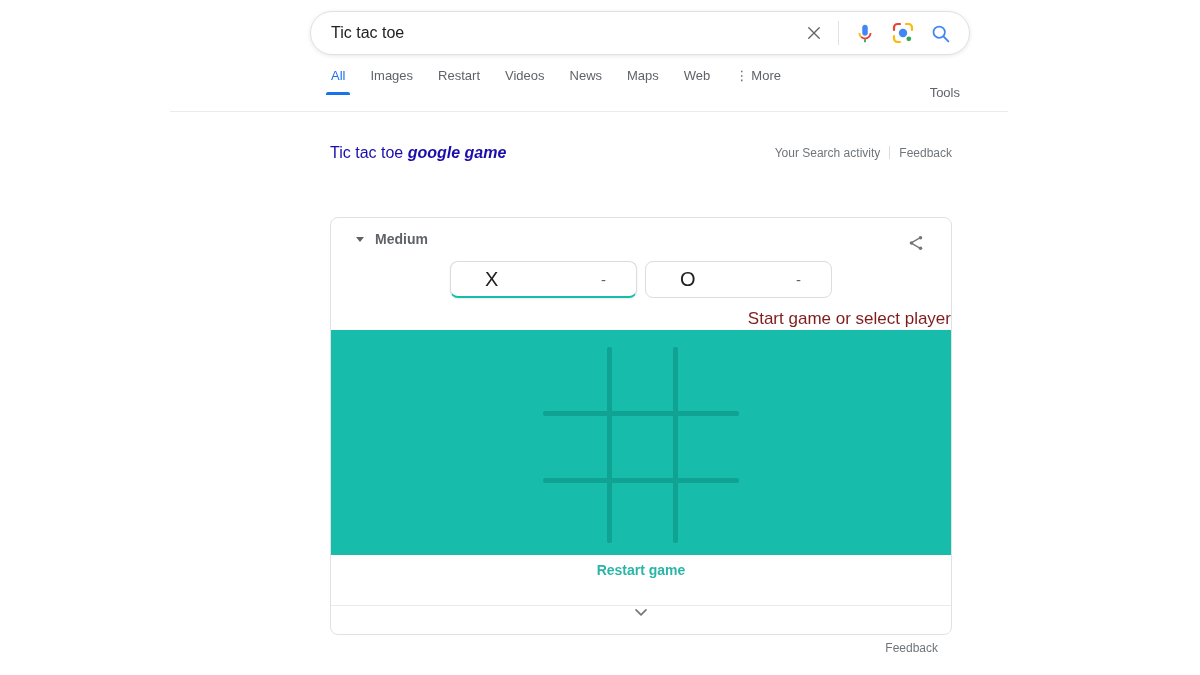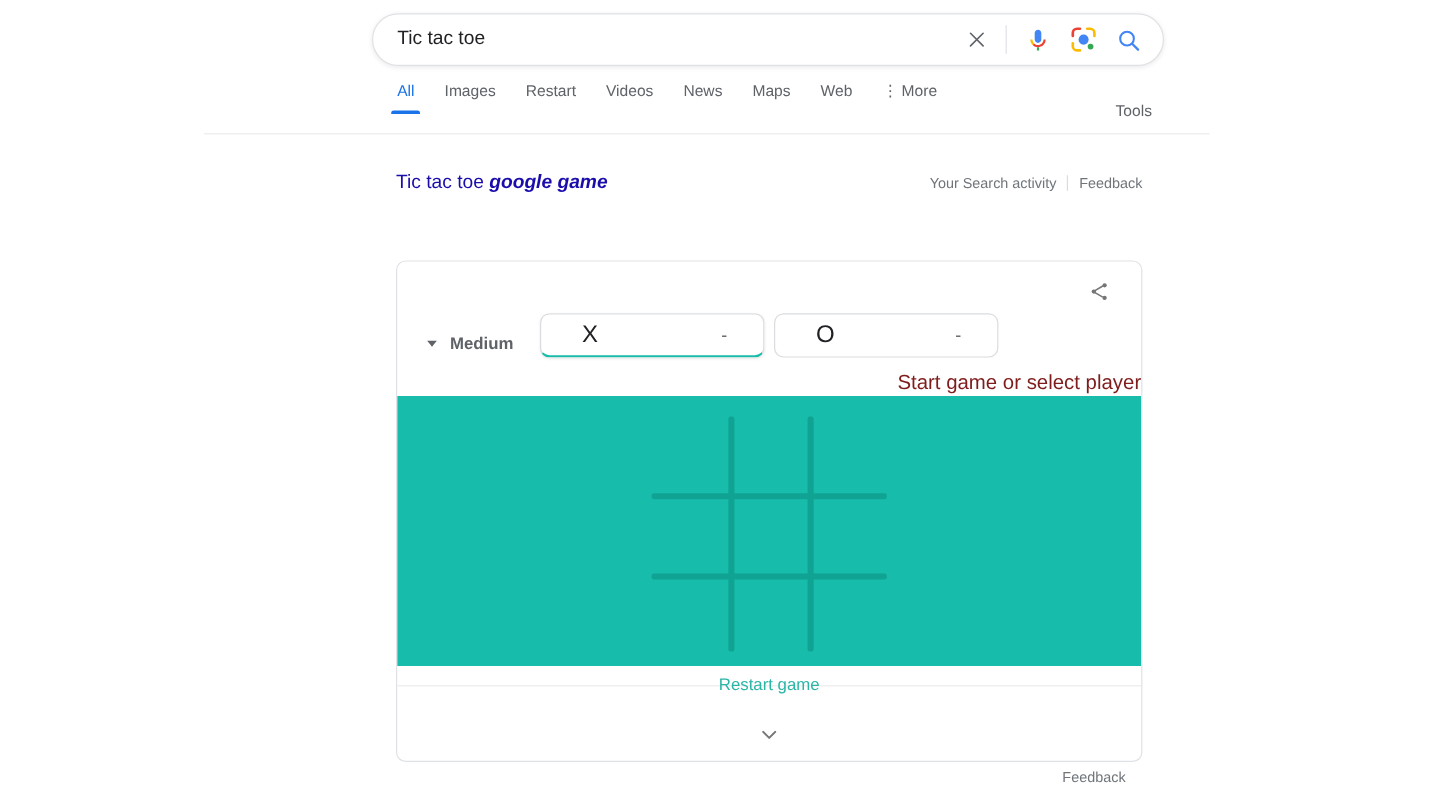--- a/index.html
+++ b/index.html
@@ -39,43 +39,43 @@
   .activity-link b { font-style:italic; }
   .activity-right { position:absolute; right:248px; top:146px; display:flex; align-items:flex-start; gap:9px;
     font-size:12px; color:#70757a; }
   .activity-right .sep { width:1px; height:13px; background:#dadce0; }
   .activity-right span { cursor:pointer; }
 
   
   .card { position:absolute; left:330px; top:217px; width:622px; height:418px;
     border:1px solid #dfe1e5; border-radius:8px; background:#fff; overflow:hidden; }
   .difficulty { position:absolute; left:25px; top:13px; display:flex; align-items:center; gap:11px;
-    color:#5f6368; font-weight:bold; font-size:14px; cursor:pointer;margin-top:47px; }
+    color:#5f6368; font-weight:bold; font-size:14px; cursor:pointer; }
   .caret-down { width:0; height:0; border-left:4px solid transparent; border-right:4px solid transparent;
     border-top:5px solid #5f6368; }
   .share-btn { position:absolute; right:26px; top:15px; cursor:pointer; background:none; border:none; }
 
   .pills { position:absolute; left:0; right:0; top:43px; display:flex; justify-content:center; gap:8px; }
   .pill { width:187px; height:37px; border:1px solid #dadce0; border-radius:8px; background:#fff;
     display:flex; align-items:center; justify-content:space-between; padding:0 30px 0 34px; cursor:pointer; }
   .pill.selected { border-bottom:2px solid #17bcab; box-shadow:0 1px 2px rgba(60,64,67,0.12); }
   .pill .sym { font-size:20px; font-weight:500; color:#202124; }
   .pill .score { font-size:15px; color:#5f6368; }
 
   .status { position:absolute; top:91px; left:0; right:0; text-align:right; font-size:17px; color:#7f1d1d; }
 
   .board { position:absolute; top:112px; left:0; width:620px; height:225px; background:#17bcab; cursor:pointer; }
   .gl { position:absolute; background:#10a292; border-radius:2px; }
   .gl-v1 { left:276px; top:17px; width:5px; height:196px; }
   .gl-v2 { left:342px; top:17px; width:5px; height:196px; }
   .gl-h1 { left:212px; top:81px; width:196px; height:5px; }
   .gl-h2 { left:212px; top:148px; width:196px; height:5px; }
 
-  .restart { position:absolute; top:337px; left:0; right:0; height:17px; line-height:31px;
-    text-align:center; font-size:14px; font-weight:normal; color:#2bb5a7;
+  .restart { position:absolute; top:337px; left:0; right:0; height:51px; line-height:31px;
+    text-align:center; font-size:14px; font-weight:bold; color:#2bb5a7;
     border-bottom:1px solid #ebebeb; cursor:pointer; }
   .expand { position:absolute; top:371px; left:0; right:0; height:45px;
     display:flex; align-items:center; justify-content:center; cursor:pointer; }
 
   .page-feedback { position:absolute; left:330px; top:641px; width:622px; text-align:right;
     padding-right:14px; font-size:12px; color:#70757a; }
   .page-feedback span { cursor:pointer; }
 </style>
 </head>
 <body>

